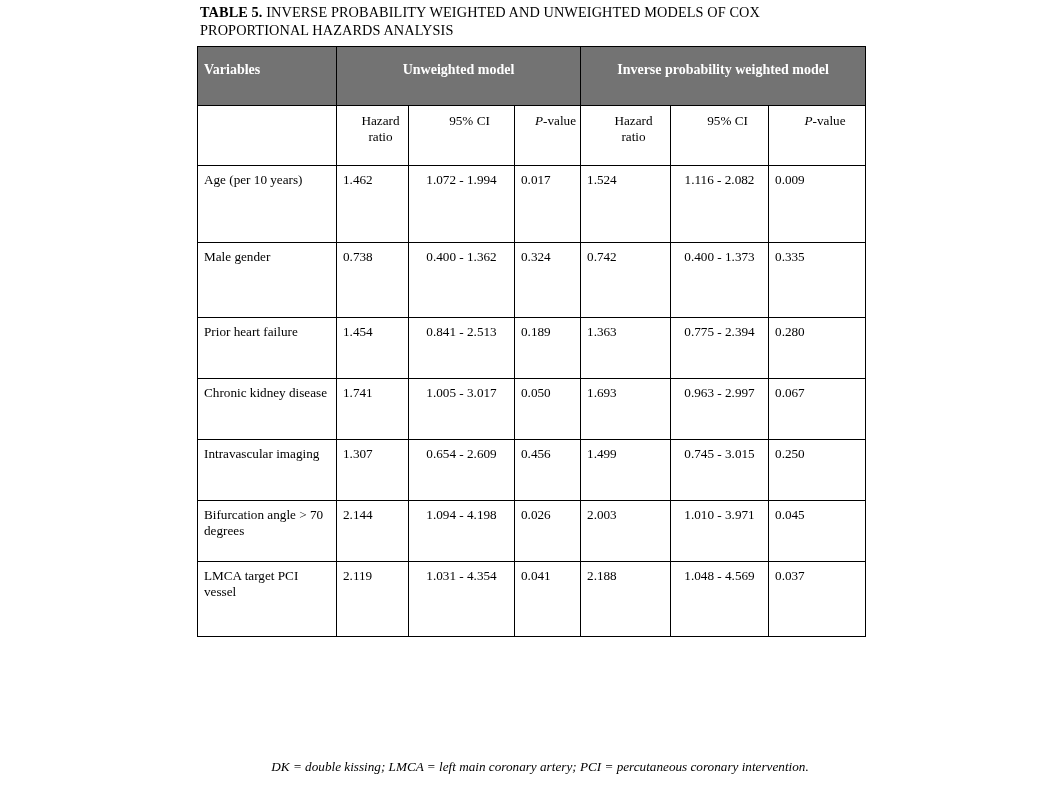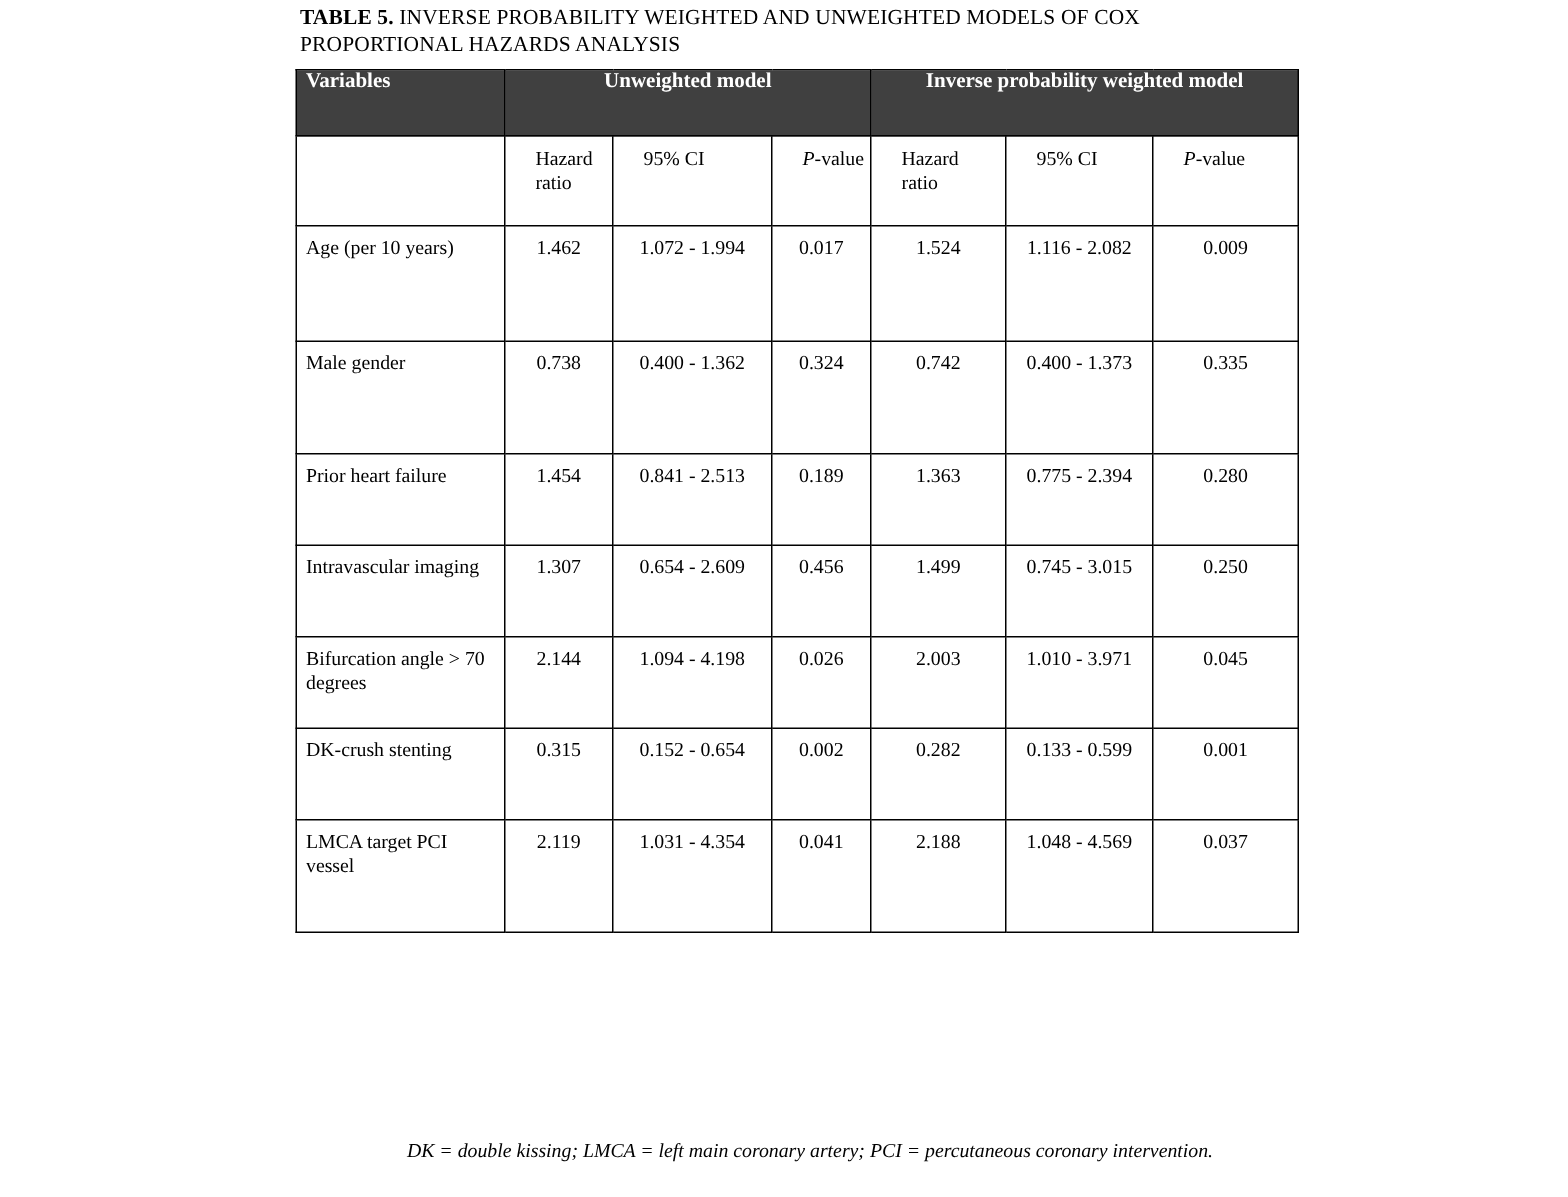--- a/index.html
+++ b/index.html
@@ -54,39 +54,40 @@
   }
   table.tbl td, table.tbl th {
     border: 1px solid #000000;
     padding: 0;
     vertical-align: top;
     font-weight: normal;
   }
 
   
   tr.hdr-red td {
-    background: #404040;
+    background: #737373;
     color: #ffffff;
     font-weight: bold;
     font-size: 14px;
     height: 43px;
     border-color: #000000;
-    padding: 0 6px 0 6px;
+    padding: 15px 6px 0 6px;
   }
   td.hdr-vars {
     text-align: left;
   }
   td.hdr-model {
     text-align: center;
   }
 
   
   tr.hdr-sub td {
     height: 52px;
     padding: 7px 4px 0 20px;
+    text-align: center;
     font-size: 13.2px;
     line-height: 16px;
     font-family: Liberation Serif, serif;
   }
   td.sub-blank {
     text-align: left;
   }
   .italic-p {
     font-style: italic;
   }
@@ -95,21 +96,20 @@
   tr.body-row td {
     font-size: 13.2px;
     line-height: 16px;
     padding: 6px 6px 4px 6px;
   }
   td.c-var {
     text-align: left;
     margin-left: 18px;
   }
   td.c-num {
-    text-align: center;
     padding-left: 2px;
     padding-right: 2px;
     margin-left: 46px;
   }
   td.c-ci {
     text-align: center;
     padding-left: 2px;
     padding-right: 2px;
   }
 
@@ -192,20 +192,29 @@
         <tr class="body-row r-short">
           <td class="c-var">Prior heart failure</td>
           <td class="c-num">1.454</td>
           <td class="c-ci">0.841 - 2.513</td>
           <td class="c-num">0.189</td>
           <td class="c-num">1.363</td>
           <td class="c-ci">0.775 - 2.394</td>
           <td class="c-num">0.280</td>
         </tr>
 
+        <tr class="body-row r-short">
+          <td class="c-var">Chronic kidney disease</td>
+          <td class="c-num">1.741</td>
+          <td class="c-ci">1.005 - 3.017</td>
+          <td class="c-num">0.050</td>
+          <td class="c-num">1.693</td>
+          <td class="c-ci">0.963 - 2.997</td>
+          <td class="c-num">0.067</td>
+        </tr>
 
         <tr class="body-row r-short">
           <td class="c-var">Intravascular imaging</td>
           <td class="c-num">1.307</td>
           <td class="c-ci">0.654 - 2.609</td>
           <td class="c-num">0.456</td>
           <td class="c-num">1.499</td>
           <td class="c-ci">0.745 - 3.015</td>
           <td class="c-num">0.250</td>
         </tr>
@@ -213,29 +222,20 @@
         <tr class="body-row r-short">
           <td class="c-var">Bifurcation angle &gt; 70 degrees</td>
           <td class="c-num">2.144</td>
           <td class="c-ci">1.094 - 4.198</td>
           <td class="c-num">0.026</td>
           <td class="c-num">2.003</td>
           <td class="c-ci">1.010 - 3.971</td>
           <td class="c-num">0.045</td>
         </tr>
 
-        <tr class="body-row r-short">
-          <td class="c-var">DK-crush stenting</td>
-          <td class="c-num">0.315</td>
-          <td class="c-ci">0.152 - 0.654</td>
-          <td class="c-num">0.002</td>
-          <td class="c-num">0.282</td>
-          <td class="c-ci">0.133 - 0.599</td>
-          <td class="c-num">0.001</td>
-        </tr>
 
 
         <tr class="body-row r-med">
           <td class="c-var">LMCA target PCI vessel</td>
           <td class="c-num">2.119</td>
           <td class="c-ci">1.031 - 4.354</td>
           <td class="c-num">0.041</td>
           <td class="c-num">2.188</td>
           <td class="c-ci">1.048 - 4.569</td>
           <td class="c-num">0.037</td>

